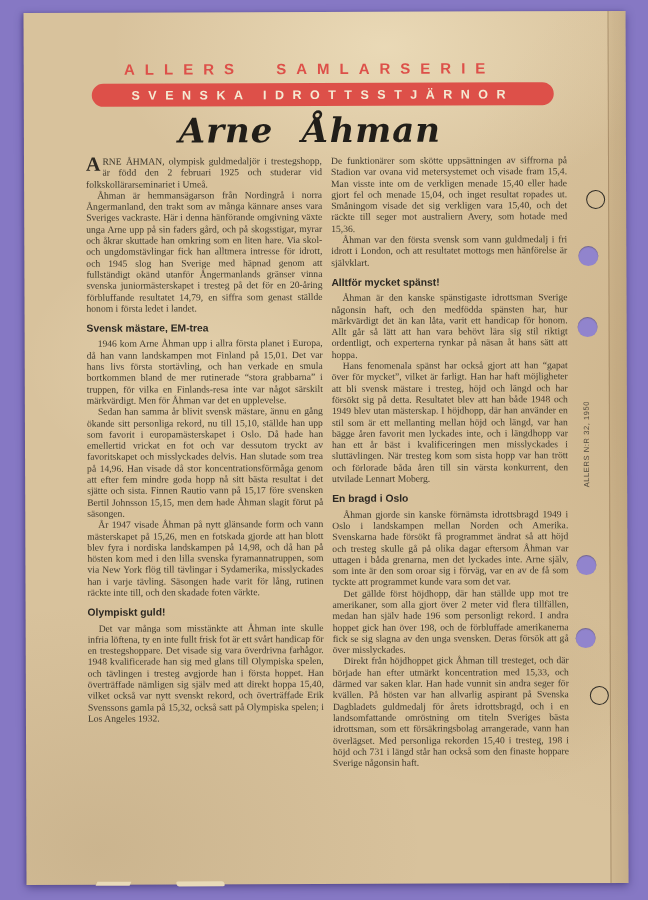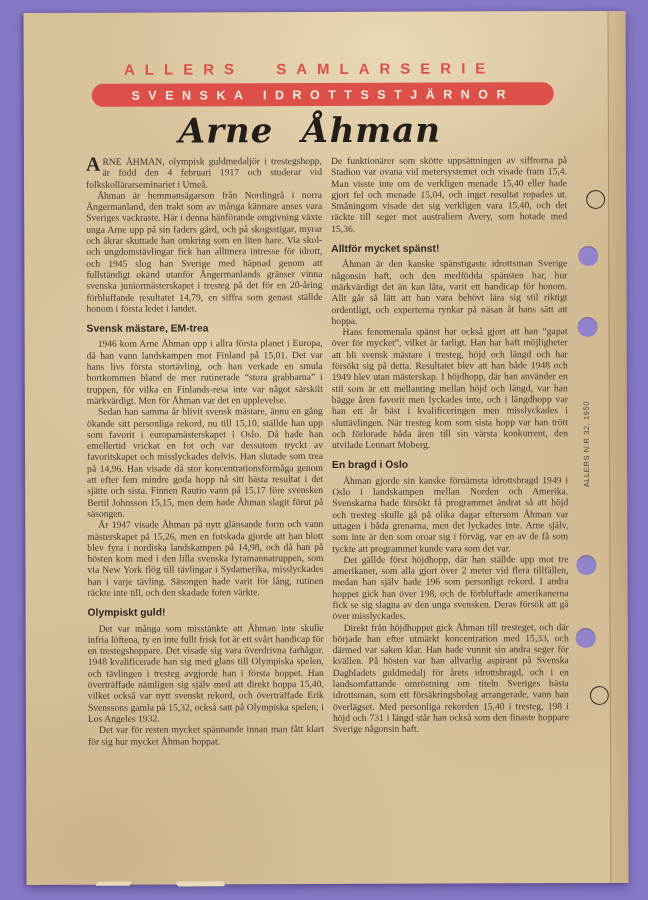--- a/index.html
+++ b/index.html
@@ -90,33 +90,33 @@
 
   <div class="banner">
     <span>SVENSKA IDROTTSSTJÄRNOR</span>
   </div>
 
   <div class="title">Arne Åhman</div>
 
   <div class="columns">
 
     <div class="col">
-      <p class="para first"><span class="dropcap">A</span><span>RNE ÅHMAN,</span><span> olympisk guldmedaljör i trestegshopp, är född den 4 februari 1917 och studerar vid folkskollärarseminariet i Umeå.</span></p>
+      <p class="para first"><span class="dropcap">A</span><span>RNE ÅHMAN,</span><span> olympisk guldmedaljör i trestegshopp, är född den 2 februari 1925 och studerar vid folkskollärarseminariet i Umeå.</span></p>
       <p class="para">Åhman är hemmansägarson från Nordingrå i norra Ångermanland, den trakt som av många kännare anses vara Sveriges vackraste. Här i denna hänförande omgivning växte unga Arne upp på sin faders gård, och på skogsstigar, myrar och åkrar skuttade han omkring som en liten hare. Via skol- och ungdomstävlingar fick han alltmera intresse för idrott, och 1945 slog han Sverige med häpnad genom att fullständigt okänd utanför Ångermanlands gränser vinna svenska juniormästerskapet i tresteg på det för en 20-åring förbluffande resultatet 14,79, en siffra som genast ställde honom i första ledet i landet.</p>
       <div class="heading">Svensk mästare, EM-trea</div>
       <p class="para">1946 kom Arne Åhman upp i allra första planet i Europa, då han vann landskampen mot Finland på 15,01. Det var hans livs första stortävling, och han verkade en smula bortkommen bland de mer rutinerade “stora grabbarna” i truppen, för vilka en Finlands-resa inte var något särskilt märkvärdigt. Men för Åhman var det en upplevelse.</p>
       <p class="para">Sedan han samma år blivit svensk mästare, ännu en gång ökande sitt personliga rekord, nu till 15,10, ställde han upp som favorit i europamästerskapet i Oslo. Då hade han emellertid vrickat en fot och var dessutom tryckt av favoritskapet och misslyckades delvis. Han slutade som trea på 14,96. Han visade då stor koncentrationsförmåga genom att efter fem mindre goda hopp nå sitt bästa resultat i det sjätte och sista. Finnen Rautio vann på 15,17 före svensken Bertil Johnsson 15,15, men dem hade Åhman slagit förut på säsongen.</p>
       <p class="para">År 1947 visade Åhman på nytt glänsande form och vann mästerskapet på 15,26, men en fotskada gjorde att han blott blev fyra i nordiska landskampen på 14,98, och då han på hösten kom med i den lilla svenska fyramannatruppen, som via New York flög till tävlingar i Sydamerika, misslyckades han i varje tävling. Säsongen hade varit för lång, rutinen räckte inte till, och den skadade foten värkte.</p>
       <div class="heading">Olympiskt guld!</div>
       <p class="para">Det var många som misstänkte att Åhman inte skulle infria löftena, ty en inte fullt frisk fot är ett svårt handicap för en trestegshoppare. Det visade sig vara överdrivna farhågor. 1948 kvalificerade han sig med glans till Olympiska spelen, och tävlingen i tresteg avgjorde han i första hoppet. Han överträffade nämligen sig själv med att direkt hoppa 15,40, vilket också var nytt svenskt rekord, och överträffade Erik Svenssons gamla på 15,32, också satt på Olympiska spelen; i Los Angeles 1932.</p>
-      <p class="para">Det var för resten mycket spännande innan man fått klart för sig hur mycket Åhman hoppat.</p>
     </div>
 
     <div class="col">
       <p class="para first">De funktionärer som skötte uppsättningen av siffrorna på Stadion var ovana vid metersystemet och visade fram 15,4. Man visste inte om de verkligen menade 15,40 eller hade gjort fel och menade 15,04, och inget resultat ropades ut. Småningom visade det sig verkligen vara 15,40, och det räckte till seger mot australiern Avery, som hotade med 15,36.</p>
+      <p class="para">Åhman var den första svensk som vann guldmedalj i fri idrott i London, och att resultatet mottogs men hänförelse är självklart.</p>
       <div class="heading">Alltför mycket spänst!</div>
       <p class="para">Åhman är den kanske spänstigaste idrottsman Sverige någonsin haft, och den medfödda spänsten har, hur märkvärdigt det än kan låta, varit ett handicap för honom. Allt går så lätt att han vara behövt lära sig stil riktigt ordentligt, och experterna rynkar på näsan åt hans sätt att hoppa.</p>
       <p class="para">Hans fenomenala spänst har också gjort att han “gapat över för mycket”, vilket är farligt. Han har haft möjligheter att bli svensk mästare i tresteg, höjd och längd och har försökt sig på detta. Resultatet blev att han både 1948 och 1949 blev utan mästerskap. I höjdhopp, där han använder en stil som är ett mellanting mellan höjd och längd, var han bägge åren favorit men lyckades inte, och i längdhopp var han ett år bäst i kvalificeringen men misslyckades i sluttävlingen. När tresteg kom som sista hopp var han trött och förlorade båda åren till sin värsta konkurrent, den utvilade Lennart Moberg.</p>
       <div class="heading">En bragd i Oslo</div>
       <p class="para">Åhman gjorde sin kanske förnämsta idrottsbragd 1949 i Oslo i landskampen mellan Norden och Amerika. Svenskarna hade försökt få programmet ändrat så att höjd och tresteg skulle gå på olika dagar eftersom Åhman var uttagen i båda grenarna, men det lyckades inte. Arne själv, som inte är den som oroar sig i förväg, var en av de få som tyckte att programmet kunde vara som det var.</p>
       <p class="para">Det gällde först höjdhopp, där han ställde upp mot tre amerikaner, som alla gjort över 2 meter vid flera tillfällen, medan han själv hade 196 som personligt rekord. I andra hoppet gick han över 198, och de förbluffade amerikanerna fick se sig slagna av den unga svensken. Deras försök att gå över misslyckades.</p>
       <p class="para">Direkt från höjdhoppet gick Åhman till tresteget, och där började han efter utmärkt koncentration med 15,33, och därmed var saken klar. Han hade vunnit sin andra seger för kvällen. På hösten var han allvarlig aspirant på Svenska Dagbladets guldmedalj för årets idrottsbragd, och i en landsomfattande omröstning om titeln Sveriges bästa idrottsman, som ett försäkringsbolag arrangerade, vann han överlägset. Med personliga rekorden 15,40 i tresteg, 198 i höjd och 731 i längd står han också som den finaste hoppare Sverige någonsin haft.</p>
     </div>
 
   </div>

